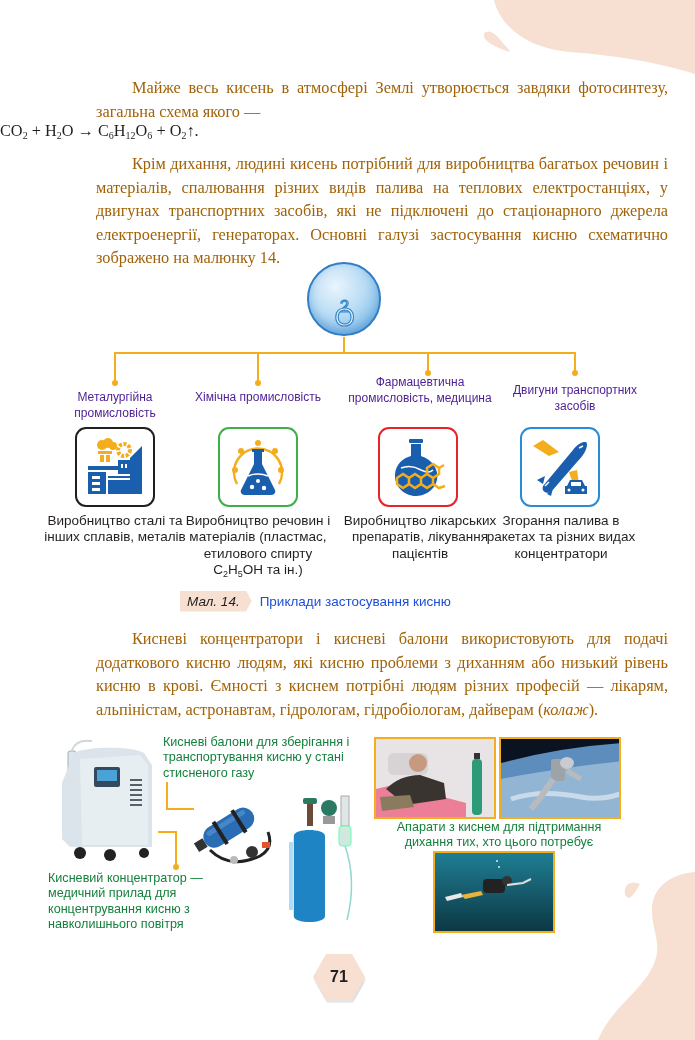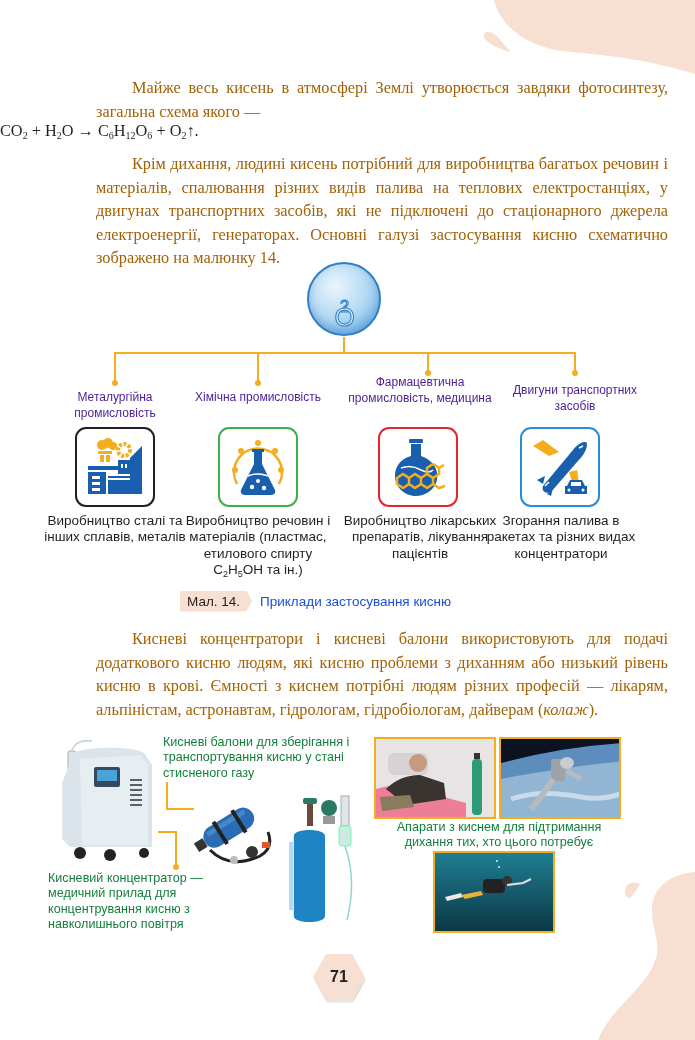--- a/index.html
+++ b/index.html
@@ -54,20 +54,21 @@
     position: absolute; width: 156px; text-align: center;
     font-size: 13.5px; line-height: 16.4px; color: #231f20;
   }
   .cat-desc sub { font-size: 9px; vertical-align: -3px; }
 
   .caption { position: absolute; left: 180px; top: 588px; height: 26px; display: flex; align-items: center; }
   .caption .tag {
     background: #f7dfd2; padding: 3px 7px 3px 7px; font-size: 13.5px; color: #231f20;
     clip-path: polygon(0 0, 92% 0, 100% 50%, 92% 100%, 0 100%);
     padding-right: 12px;
+    font-style: italic;
   }
   .caption .text { font-size: 13.5px; margin-left: 8px; color: #1d4ed8; }
 
   
   .photo { position: absolute; border: 2px solid #f4ad1d; overflow: hidden; }
   .collage-label { position: absolute; font-size: 12.6px; line-height: 15.4px; color: #15803d; }
 
   .page-num {
     position: absolute; left: 313px; top: 954px; width: 52px; height: 46px;
     background: #f7dfd2;

